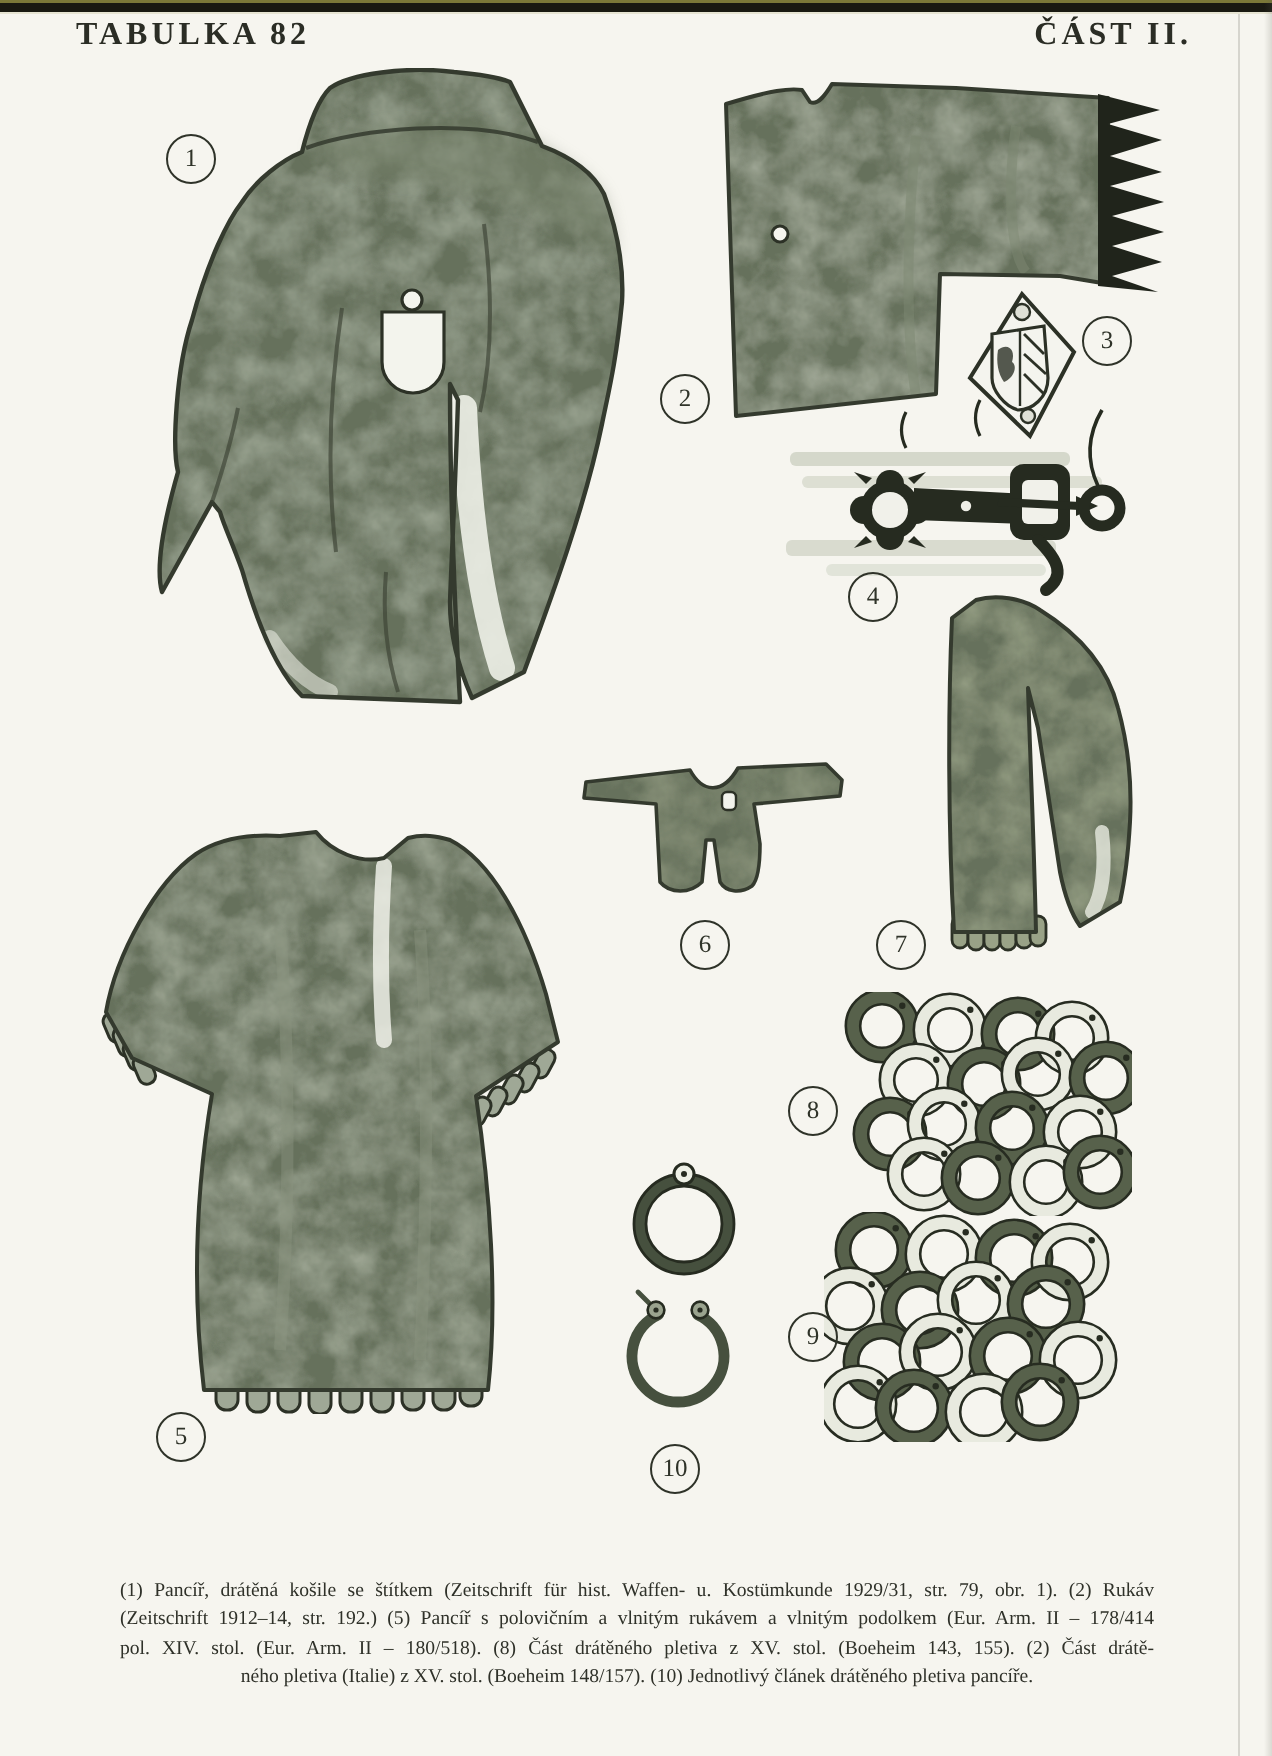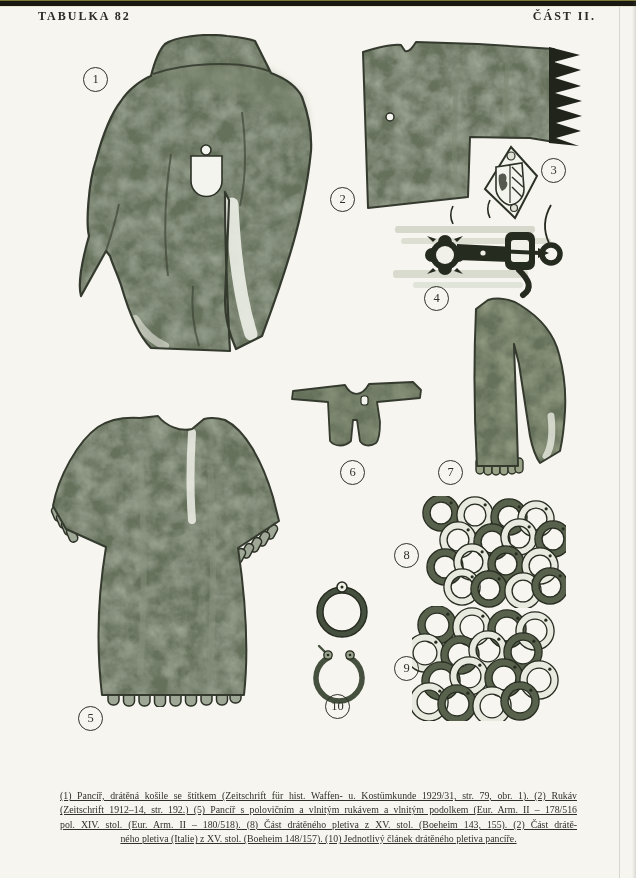--- a/index.html
+++ b/index.html
@@ -7,33 +7,33 @@
     position:relative;width:636px;height:878px;margin:0 auto;
     background:#f6f5ef;overflow:hidden;
     font-family:"Liberation Serif","DejaVu Serif",serif;color:#2f3129;
   }
   .topband{position:absolute;top:0;left:0;right:0;height:7px;
     background:linear-gradient(#7b7838 0 1.5px,#191911 1.5px 6px,#e6e4d2 6px 7px);}
   .scan-line-right{position:absolute;top:7px;bottom:0;right:16px;width:1.5px;
     background:rgba(100,100,90,.22);}
   .page-edge-right{position:absolute;top:0;bottom:0;right:0;width:4px;
     background:linear-gradient(to right,rgba(0,0,0,0),rgba(90,90,78,.18));}
-  .hdr{position:absolute;top:9px;font-size:12px;font-weight:bold;
+  .hdr{position:absolute;top:9px;font-size:16px;font-weight:bold;
     letter-spacing:2px;color:#2b2d25;}
   .hdr-left{left:38px;}
   .hdr-right{right:40px;}
   .fig{position:absolute;}
   .fig-num{
     position:absolute;width:23px;height:23px;border:1.4px solid #2f3329;
     border-radius:50%;display:flex;align-items:center;justify-content:center;
     font-size:12.5px;color:#2f3329;line-height:1;background:transparent;
   }
   .caption{position:absolute;left:60px;top:789px;width:517px;
     font-size:9.8px;line-height:14.4px;color:#2f3129;}
-  .caption .cl{text-align:justify;text-align-last:justify;text-decoration:underline;}
+  .caption .cl{text-align:justify;text-align-last:justify;}
   .caption .cl:last-child{text-align:center;text-align-last:center;}
 </style>
 </head>
 <body>
 
 <div class="page">
 
   <svg width="0" height="0" style="position:absolute" aria-hidden="true">
     <defs>
       <filter id="mottle" x="-15%" y="-15%" width="130%" height="130%">
@@ -367,23 +367,23 @@
 
   <div class="fig-num" style="left:83px;top:67px">1</div>
   <div class="fig-num" style="left:330px;top:187px">2</div>
   <div class="fig-num" style="left:541px;top:158px">3</div>
   <div class="fig-num" style="left:424px;top:286px">4</div>
   <div class="fig-num" style="left:78px;top:706px">5</div>
   <div class="fig-num" style="left:340px;top:460px">6</div>
   <div class="fig-num" style="left:438px;top:460px">7</div>
   <div class="fig-num" style="left:394px;top:543px">8</div>
   <div class="fig-num" style="left:394px;top:656px">9</div>
-  <div class="fig-num" style="left:325px;top:694px">10</div>
+  <div class="fig-num" style="left:325px;top:722px">10</div>
 
   <div class="caption">
     <div class="cl">(1) Pancíř, drátěná košile se štítkem (Zeitschrift für hist. Waffen- u. Kostümkunde 1929/31, str. 79, obr. 1). (2) Rukáv</div>
-    <div class="cl">(Zeitschrift 1912–14, str. 192.) (5) Pancíř s polovičním a vlnitým rukávem a vlnitým podolkem (Eur. Arm. II – 178/516</div>
+    <div class="cl">(Zeitschrift 1912–14, str. 192.) (5) Pancíř s polovičním a vlnitým rukávem a vlnitým podolkem (Eur. Arm. II – 178/414</div>
     <div class="cl">pol. XIV. stol. (Eur. Arm. II – 180/518). (8) Část drátěného pletiva z XV. stol. (Boeheim 143, 155). (2) Část drátě-</div>
     <div class="cl">ného pletiva (Italie) z XV. stol. (Boeheim 148/157). (10) Jednotlivý článek drátěného pletiva pancíře.</div>
   </div>
 
   <div class="page-edge-right"></div>
 </div>
 
 </body></html>

